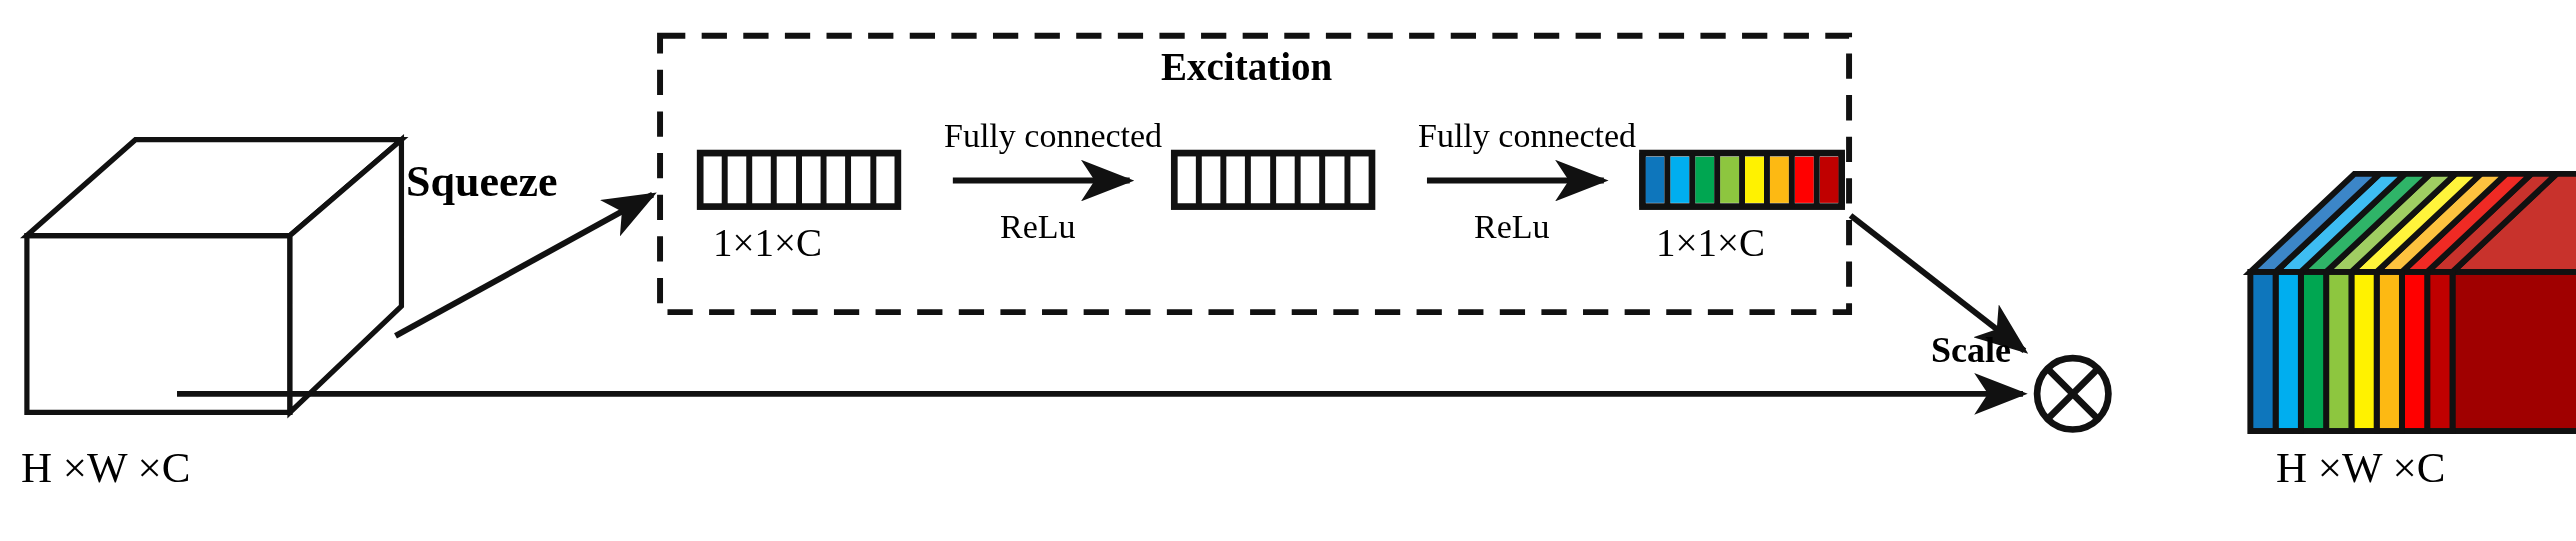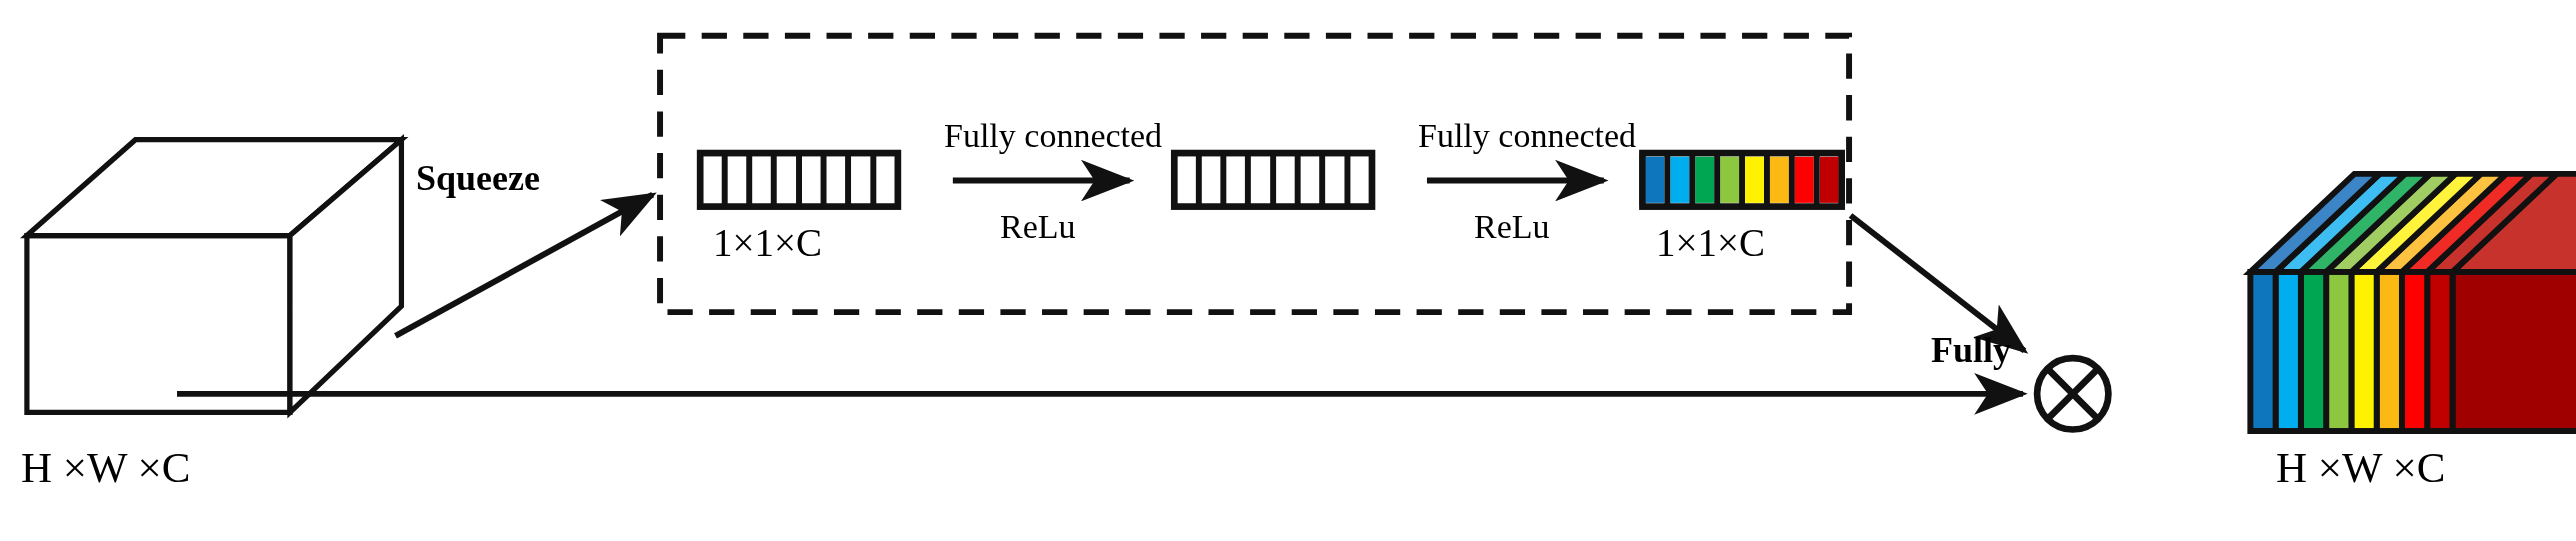--- a/index.html
+++ b/index.html
@@ -143,33 +143,34 @@
         <polygon points="3062,366 3202,234 3236,234 3096,366" fill="#3EBDF2" stroke="#111111" stroke-width="8"></polygon>
         <rect x="3062" y="366" width="34" height="214" fill="#00AEEF" stroke="#111111" stroke-width="8"></rect>
         <polygon points="3028,366 3168,234 3202,234 3062,366" fill="#3C86C8" stroke="#111111" stroke-width="8"></polygon>
         <rect x="3028" y="366" width="34" height="214" fill="#0E76BC" stroke="#111111" stroke-width="8"></rect>
       </g>
 
   </svg>
 
   <div class="lbl lbl-italic" style="left:21px; top:446px; font-size:43px;">H ×W ×C</div>
 
-  <div class="lbl lbl-bold" style="left:416px; top:160px; font-size:36px;">Squeeze</div>
+  <div class="lbl lbl-bold" style="left:406px; top:160px; font-size:44px;">Squeeze</div>
 
+  <div class="lbl lbl-bold" style="left:1161px; top:47px; font-size:39px;">Excitation</div>
 
   <div class="lbl" style="left:944px; top:119px; font-size:34px;">Fully connected</div>
 
   <div class="lbl" style="left:1000px; top:210px; font-size:34px;">ReLu</div>
 
   <div class="lbl" style="left:1418px; top:119px; font-size:34px;">Fully connected</div>
 
   <div class="lbl" style="left:1474px; top:210px; font-size:34px;">ReLu</div>
 
   <div class="lbl" style="left:713px; top:223px; font-size:39px;">1×1×C</div>
 
   <div class="lbl" style="left:1656px; top:223px; font-size:39px;">1×1×C</div>
 
-  <div class="lbl lbl-bold" style="left:1931px; top:332px; font-size:36px;">Fully</div>
+  <div class="lbl lbl-bold" style="left:1931px; top:332px; font-size:36px;">Scale</div>
 
   <div class="lbl lbl-italic" style="left:2276px; top:446px; font-size:43px;">H ×W ×C</div>
 
 </div>
 
 
 </body></html>

